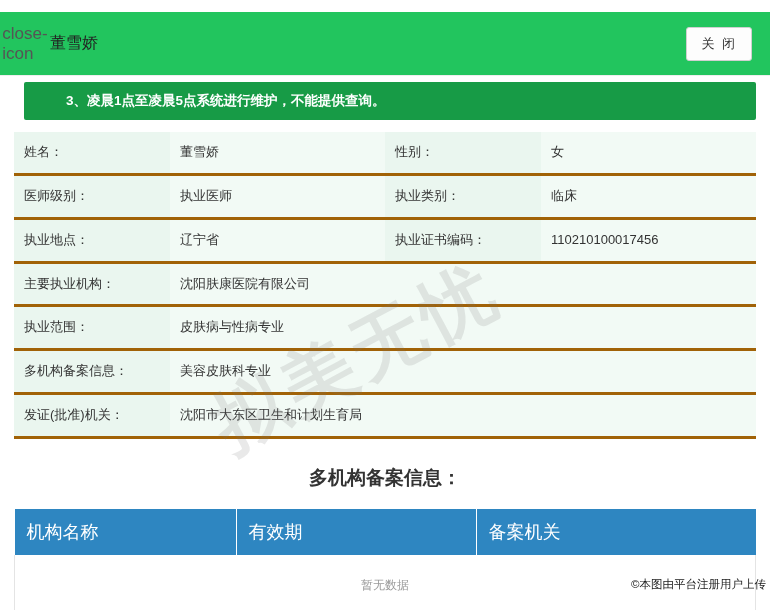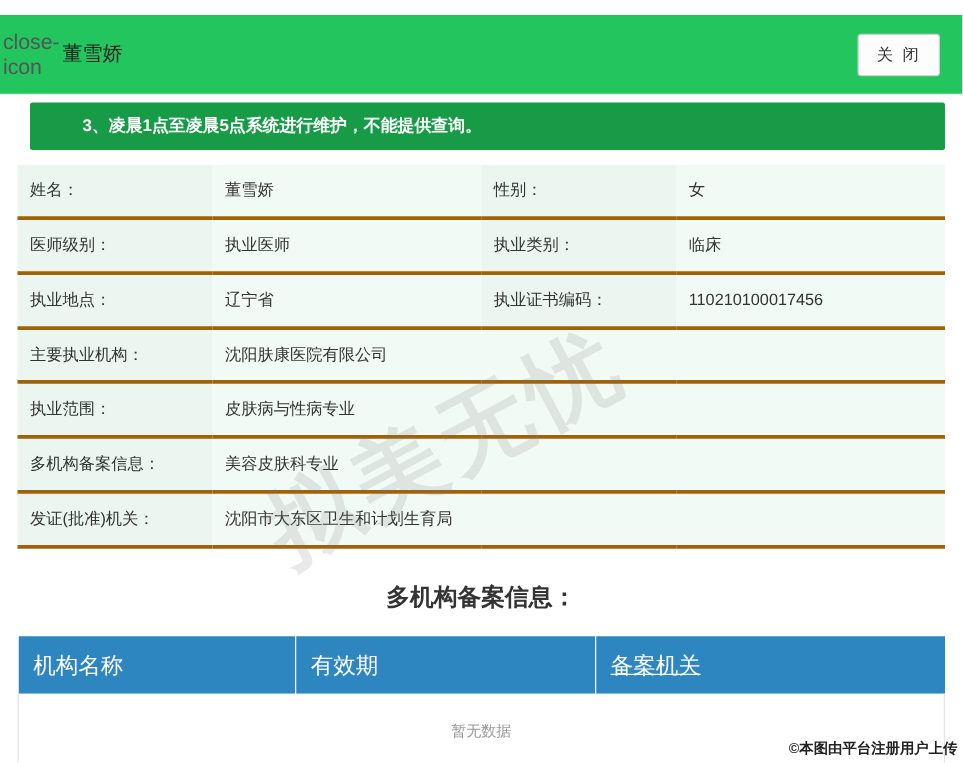--- a/index.html
+++ b/index.html
@@ -122,21 +122,21 @@
   }
   table.records th {
     background: #2e86c1;
     color: #ffffff;
     font-weight: normal;
     font-size: 18px;
     text-align: left;
     padding: 11px 12px;
     border-right: 1px solid #ffffff;
   }
-  table.records th:last-child { border-right: none; text-decoration: underline; }
+  table.records th:last-child { border-right: none; }
   table.records td.empty {
     text-align: center;
     color: #9a9a9a;
     font-size: 12px;
     padding: 22px 0;
     border: 1px solid #e4e4e4;
     border-top: none;
     background: #ffffff;
     font-family: Liberation Mono, monospace;
   }
@@ -168,24 +168,24 @@
     font-family: "DejaVu Sans", sans-serif;
     font-weight: bold;
     transform: rotate(-28deg);
     pointer-events: none;
     white-space: nowrap;
     letter-spacing: 6px;
   }
   .corner-note {
     position: absolute;
     right: 4px;
-    bottom: 4px;
+    bottom: 18px;
     font-size: 11.5px;
     color: #222;
-    font-weight: bold;
+    font-weight: normal;
     white-space: nowrap;
   }
 </style>
 </head>
 <body>
 
 <div class="titlebar">
   <div class="close-x">close-icon</div>
   <div class="title-text">董雪娇</div>
   <div class="titlebar-spacer"></div>

